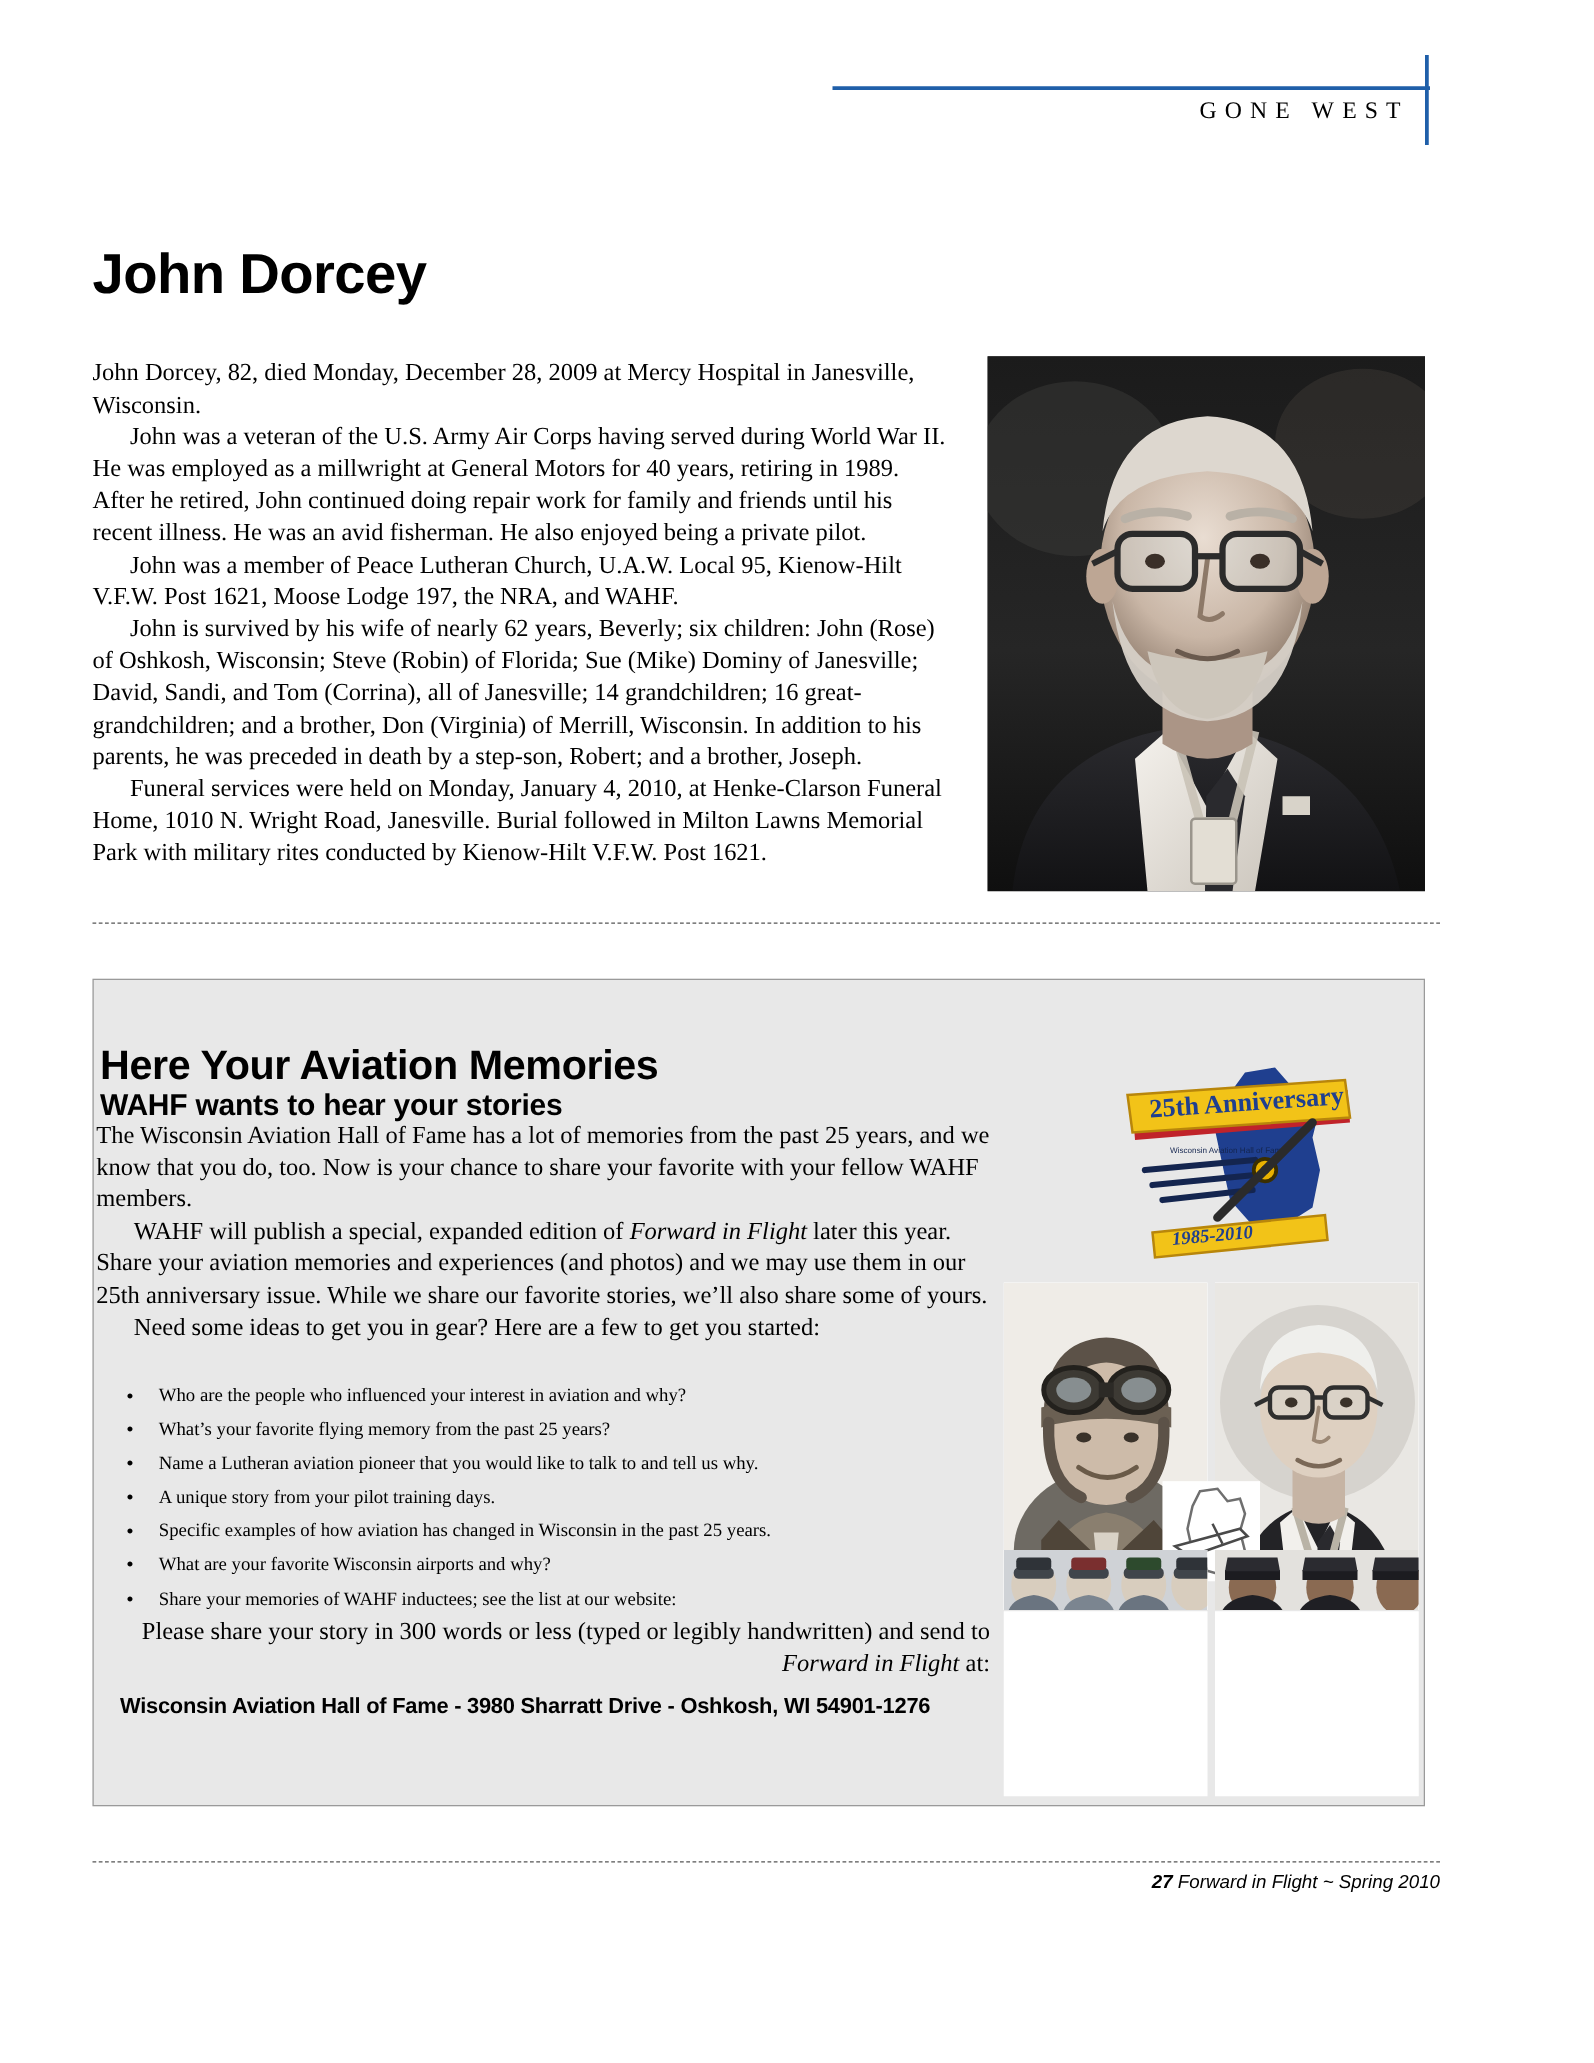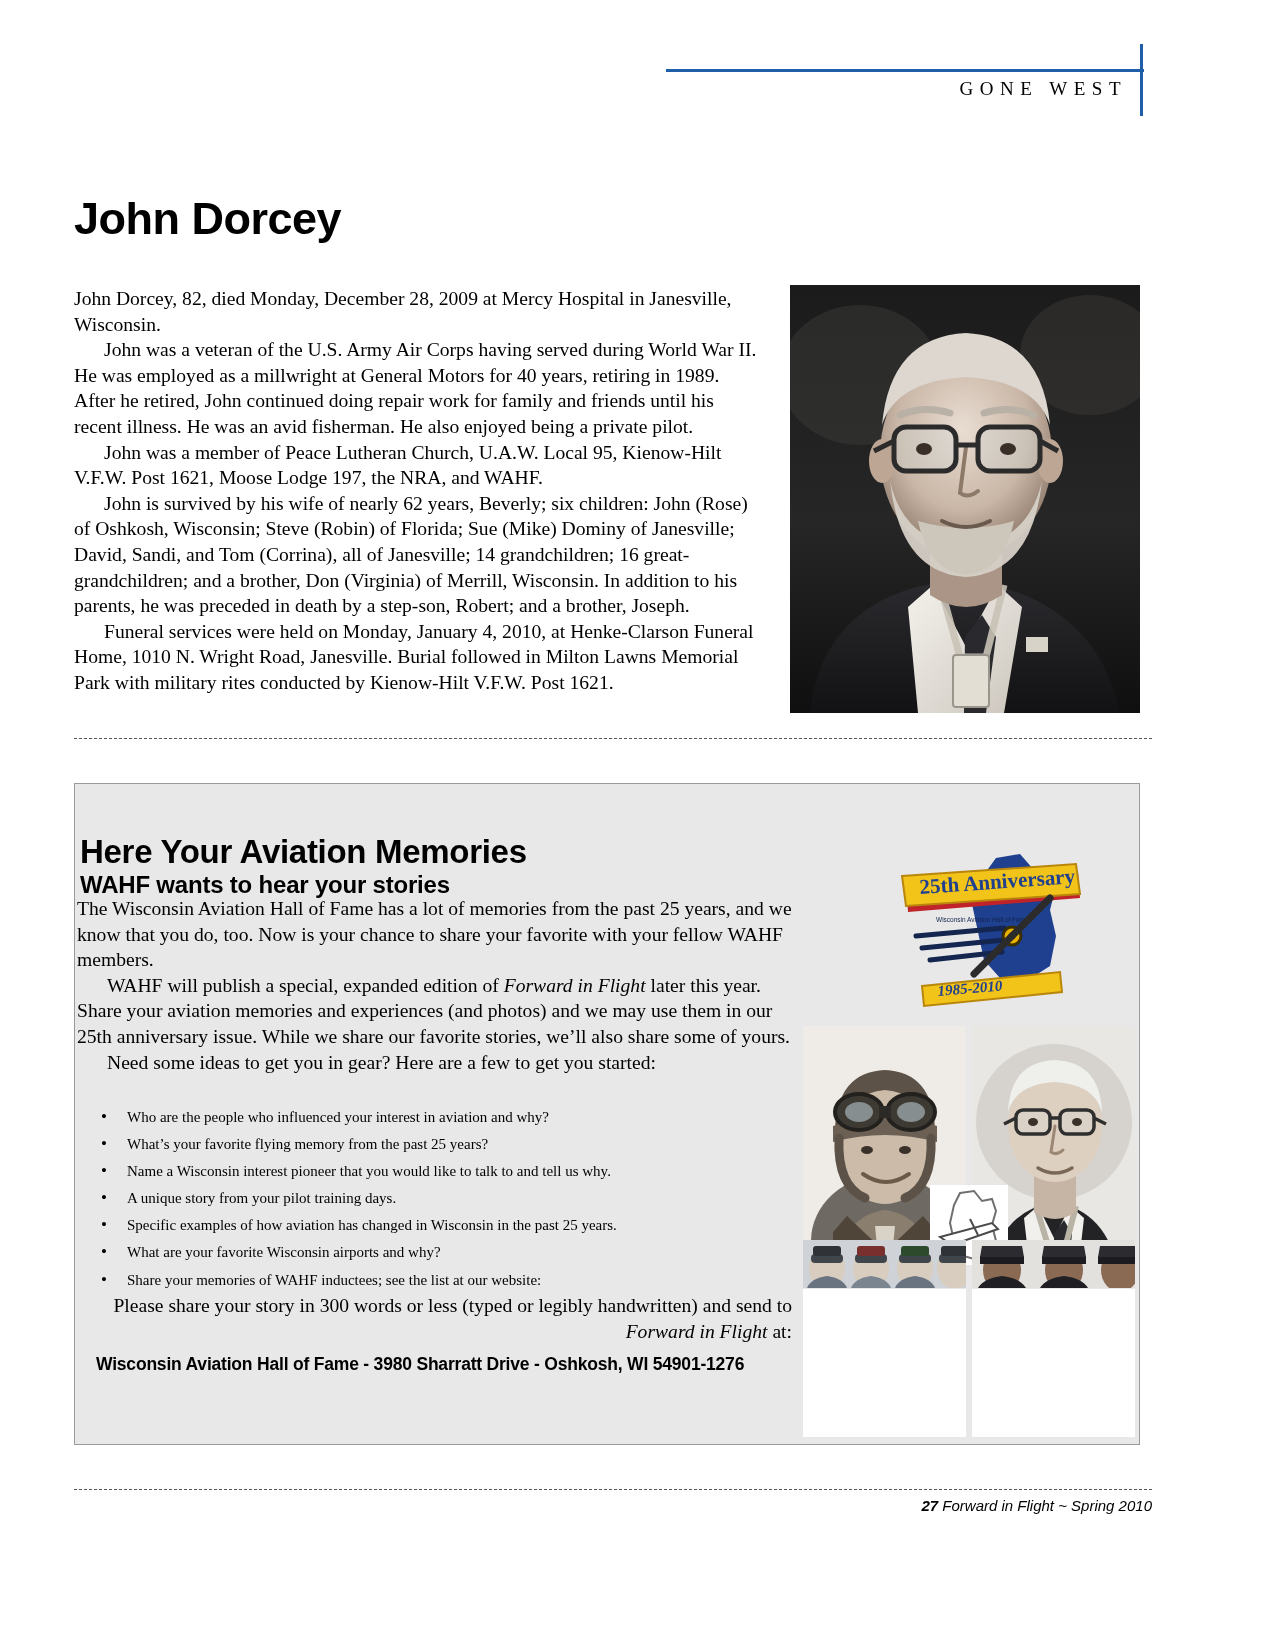--- a/index.html
+++ b/index.html
@@ -305,21 +305,21 @@
 
 <div id="memories-body">
   <p>The Wisconsin Aviation Hall of Fame has a lot of memories from the past 25 years, and we know that you do, too. Now is your chance to share your favorite with your fellow WAHF members.</p>
   <p class="ind"><span>WAHF will publish a special, expanded edition of </span><span class="ital">Forward in Flight</span><span> later this year. Share your aviation memories and experiences (and photos) and we may use them in our 25th anniversary issue. While we share our favorite stories, we’ll also share some of yours.</span></p>
   <p class="ind">Need some ideas to get you in gear? Here are a few to get you started:</p>
 </div>
 
 <ul id="memories-list">
   <li><span>Who are the people who influenced your interest in aviation and why?</span></li>
   <li><span>What’s your favorite flying memory from the past 25 years?</span></li>
-  <li><span>Name a Wisconsin interest pioneer that you would like to talk to and tell us why.</span></li>
+  <li><span>Name a Lutheran aviation pioneer that you would like to talk to and tell us why.</span></li>
   <li><span>A unique story from your pilot training days.</span></li>
   <li><span>Specific examples of how aviation has changed in Wisconsin in the past 25 years.</span></li>
   <li><span>What are your favorite Wisconsin airports and why?</span></li>
   <li><span>Share your memories of WAHF inductees; see the list at our website:</span></li>
 </ul>
 
 <div id="memories-closing">
   <p class="ind"><span>Please share your story in 300 words or less (typed or legibly handwritten) and send to </span><span class="ital">Forward in Flight</span><span> at:</span></p>
 </div>
 

